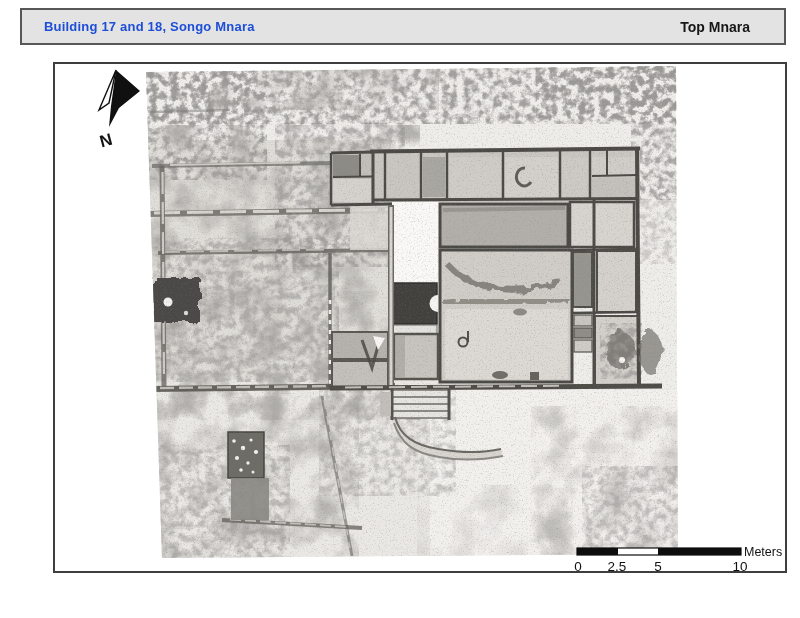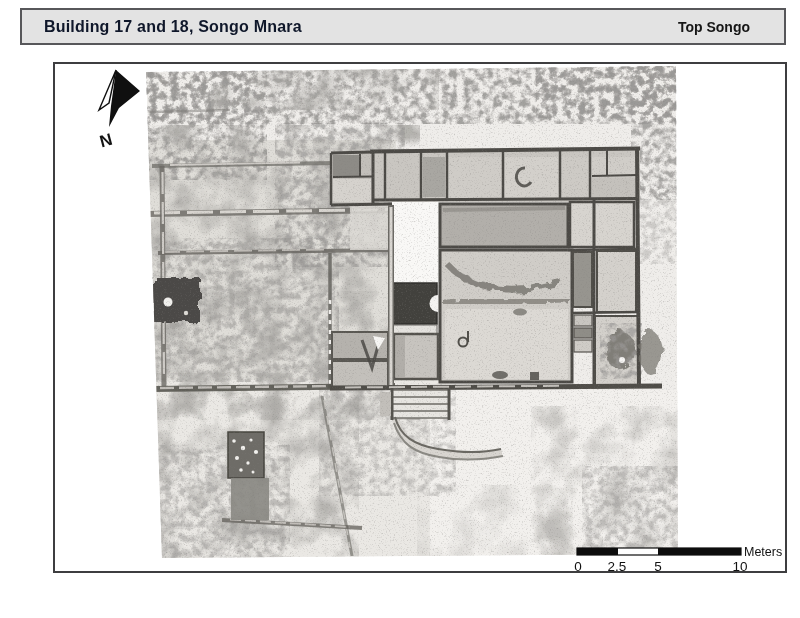--- a/index.html
+++ b/index.html
@@ -1,35 +1,35 @@
 <!DOCTYPE html>
 <html><head>
 <meta charset="utf-8">
 <style>
   html,body{margin:0;padding:0;background:#ffffff;}
   .page{position:relative;width:800px;height:618px;background:#ffffff;overflow:hidden;
         font-family:"Liberation Sans",sans-serif;}
   .titlebar{position:absolute;left:20px;top:8px;width:766px;height:37px;box-sizing:border-box;
         background:#e3e3e3;border:2px solid #57575a;display:flex;align-items:center;
         justify-content:space-between;padding:0 34px 0 22px;}
-  .titlebar .title{font-weight:bold;font-size:16px;color:#0f172a;letter-spacing:.2px;}
+  .titlebar .title{font-weight:bold;font-size:13px;color:#1d4ed8;letter-spacing:.2px;}
   .titlebar .view{font-weight:bold;font-size:14px;color:#161616;}
   .map-frame{position:absolute;left:53px;top:62px;width:734px;height:511px;box-sizing:border-box;
         background:#ffffff;border:2px solid #3e3e40;}
   .map-frame svg{position:absolute;inset:0;width:100%;height:100%;
         font-family:"Liberation Sans",sans-serif;}
 </style>
 </head>
 <body>
 
 <div class="page">
 
   <header class="titlebar">
     <span class="title">Building 17 and 18, Songo Mnara</span>
-    <span class="view">Top Songo</span>
+    <span class="view">Top Mnara</span>
   </header>
 
   <div class="map-frame">
     <svg viewBox="55 64 730 507" preserveAspectRatio="none">
       <defs>
         <clipPath id="photoClip">
             <polygon points="146,72 676,66 678,554 162,558"></polygon>
           </clipPath>
         <filter id="fGrain" x="-2%" y="-2%" width="104%" height="104%">
           <feTurbulence type="fractalNoise" baseFrequency="0.75" numOctaves="2" seed="7" stitchTiles="stitch"></feTurbulence>

